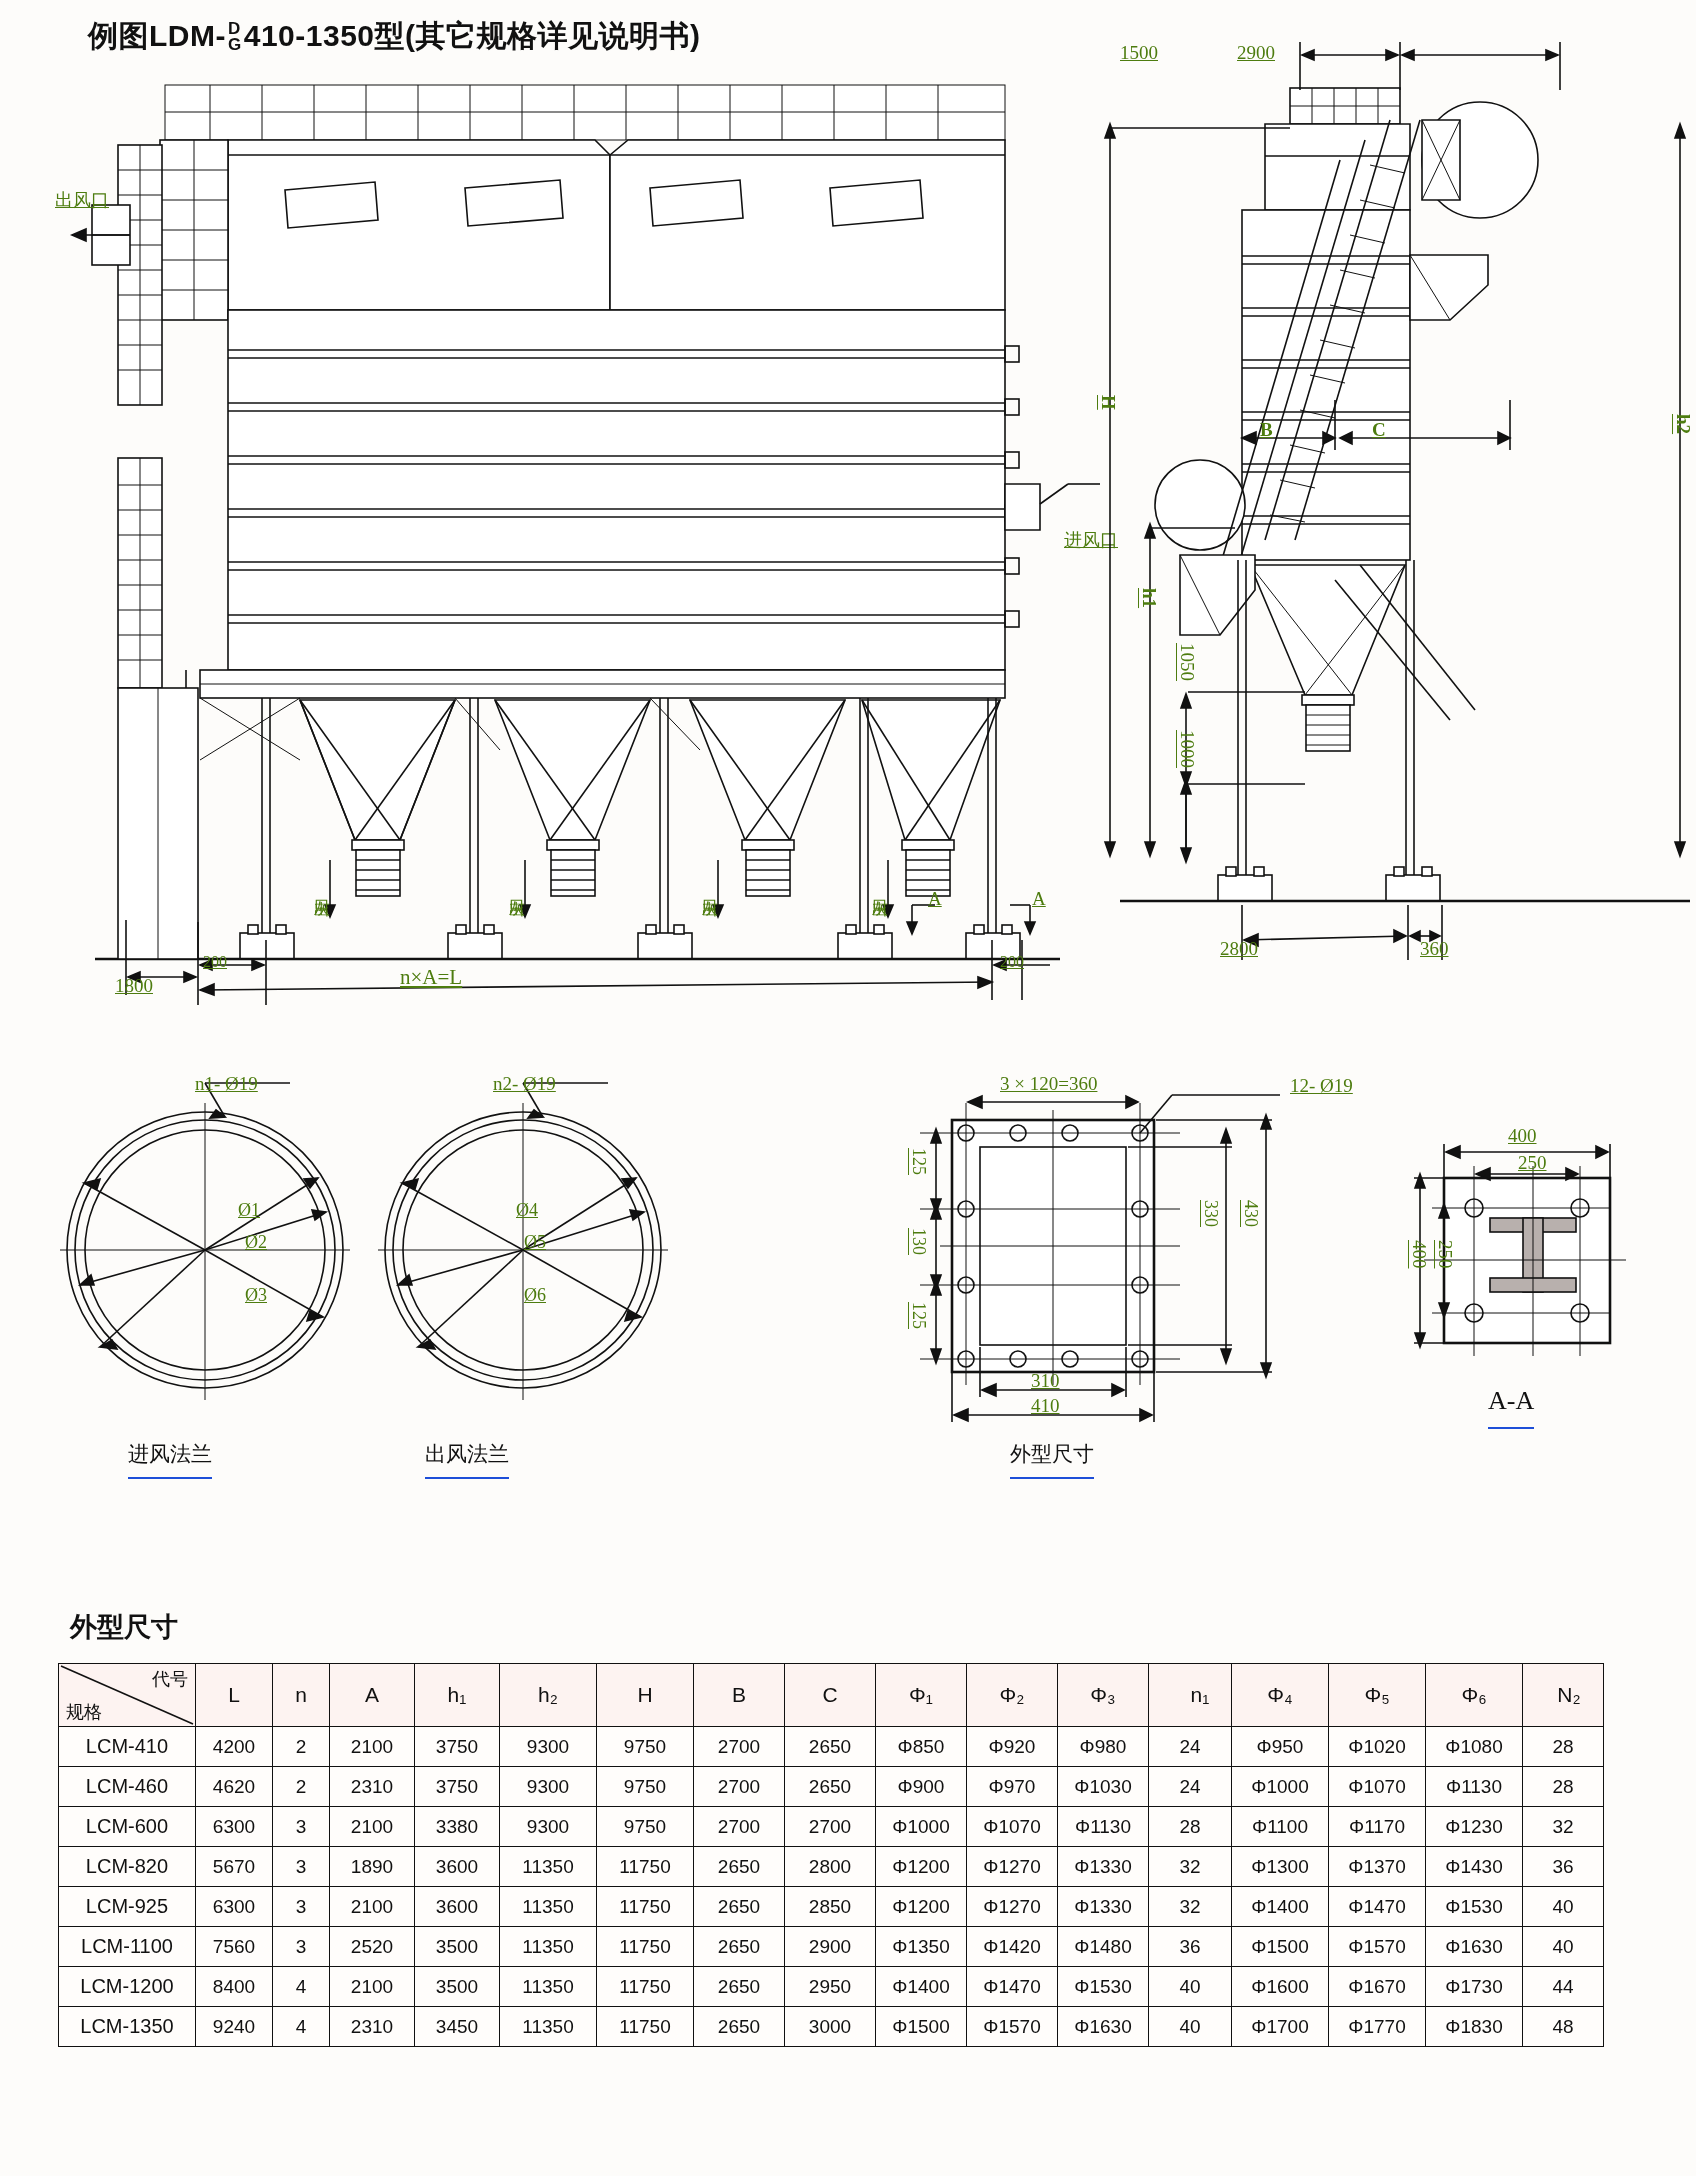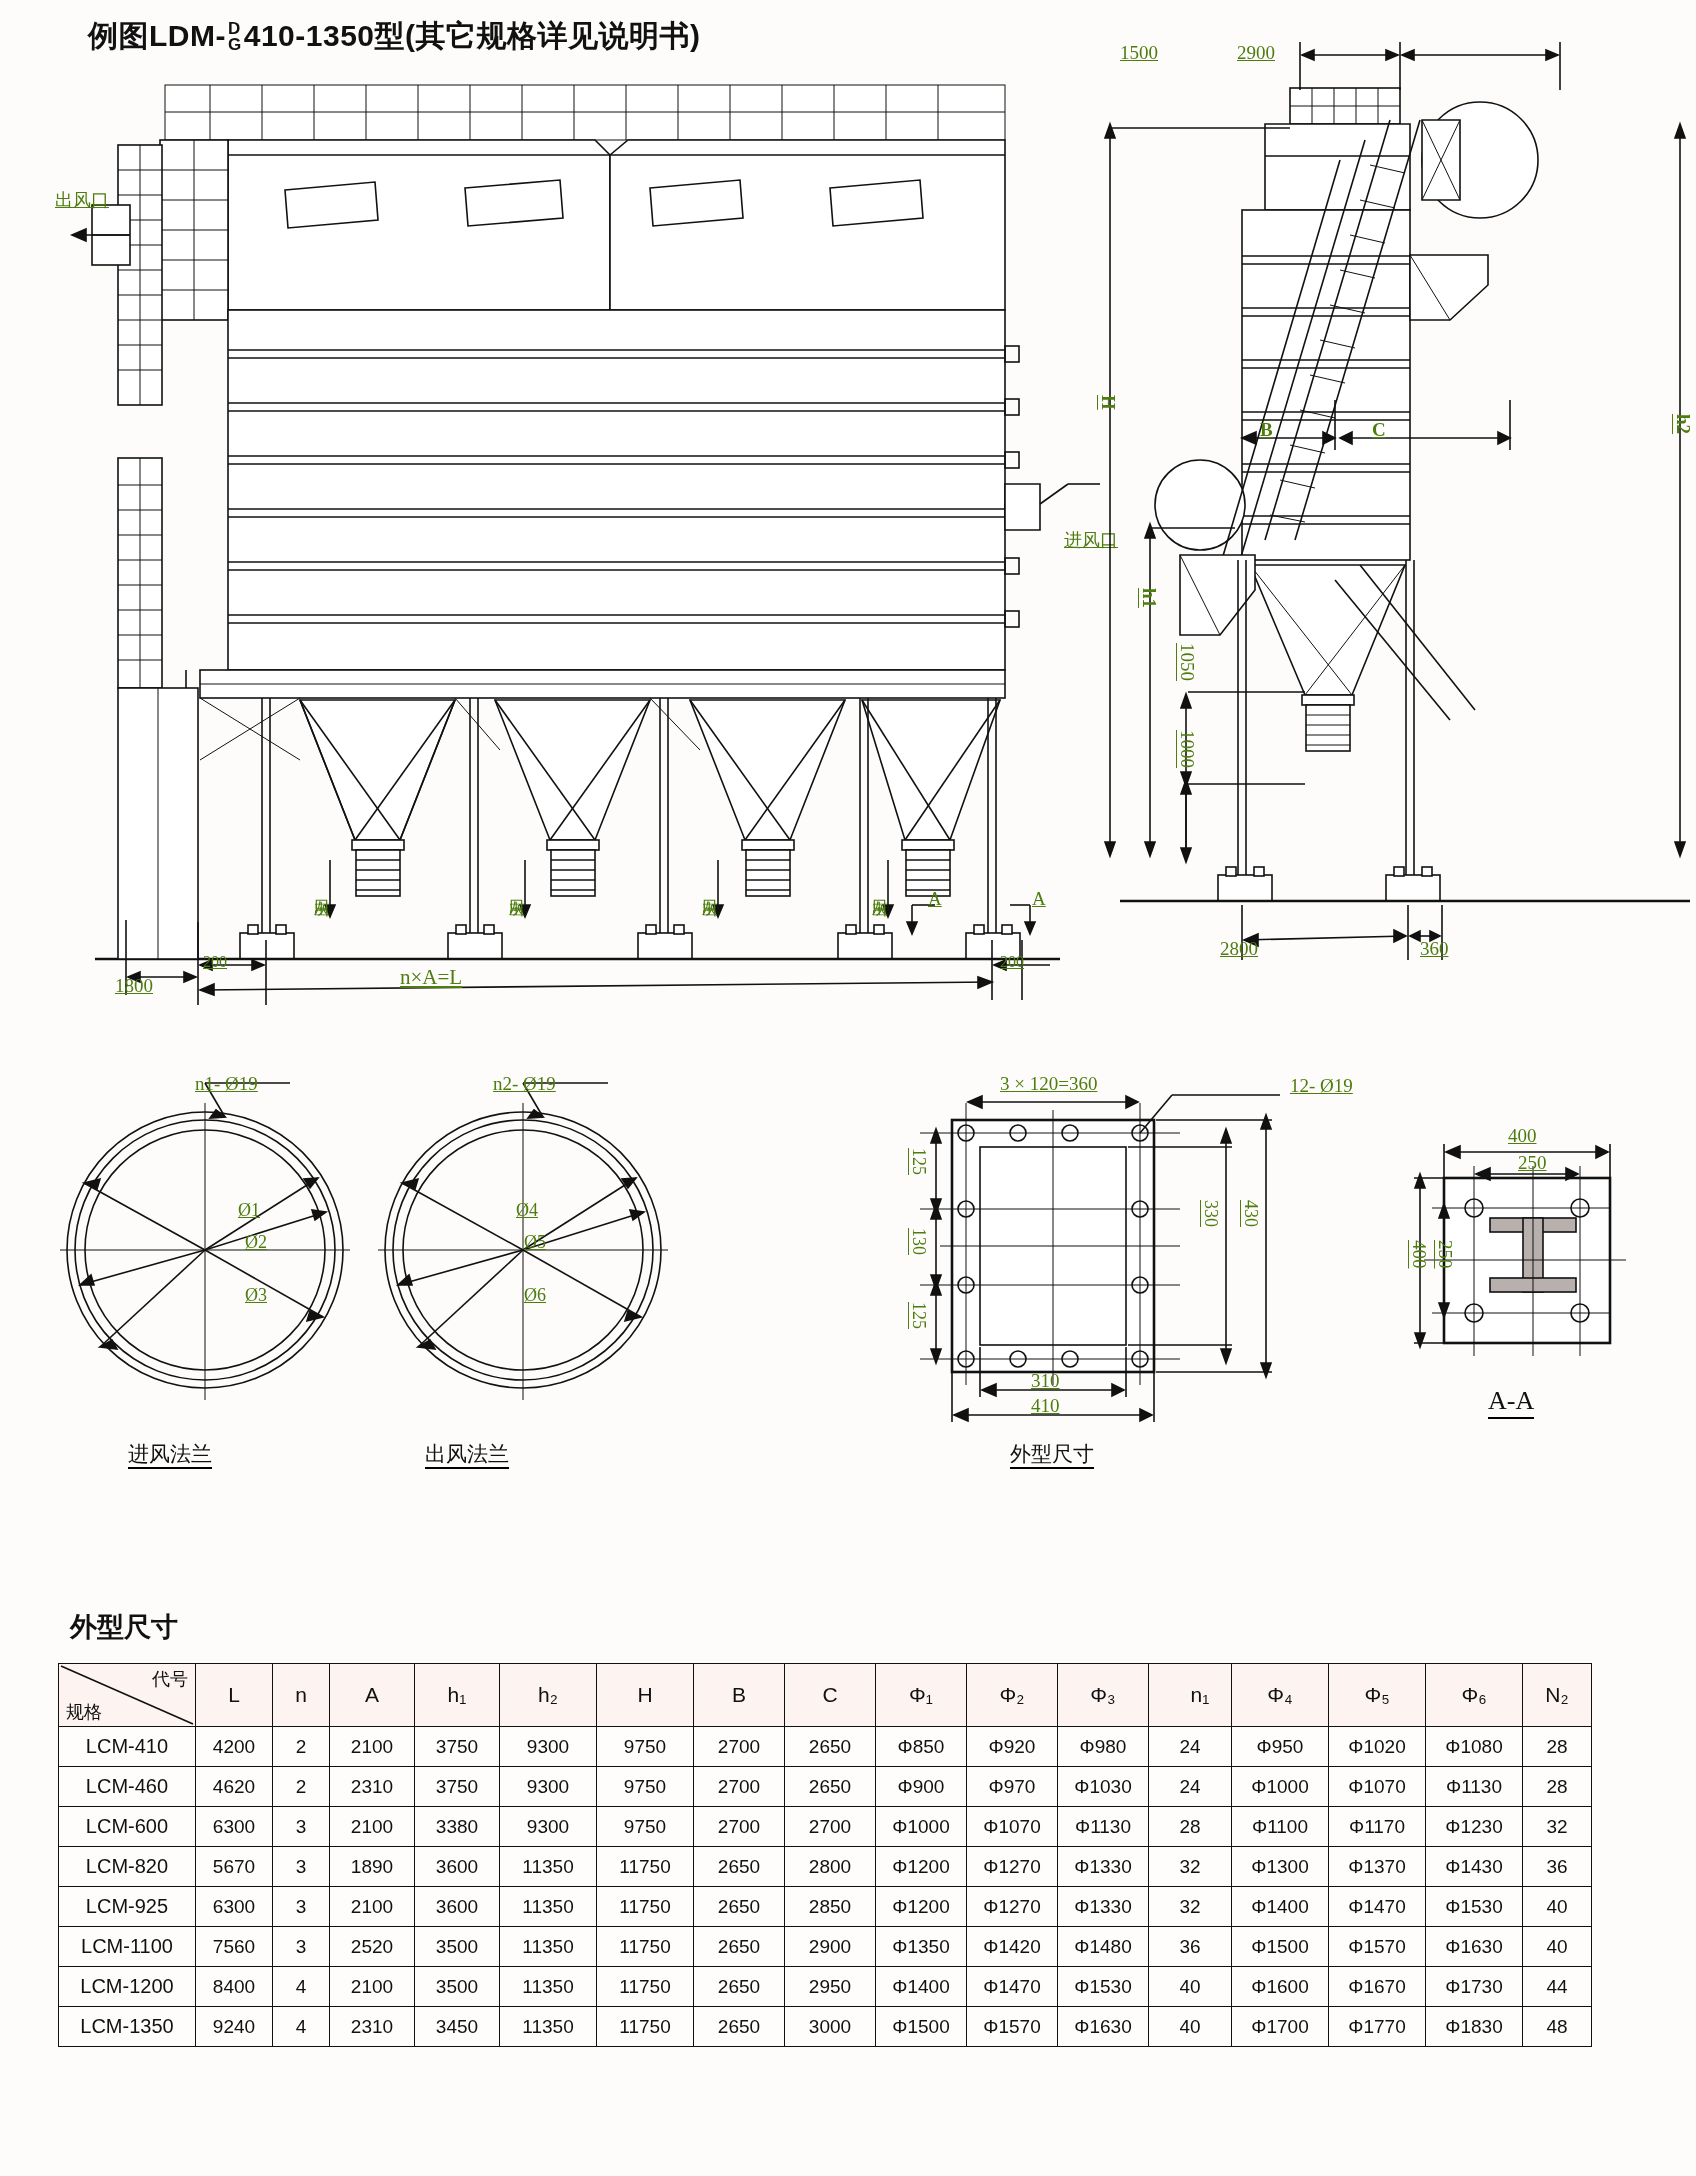--- a/index.html
+++ b/index.html
@@ -33,21 +33,21 @@
   table.dims th,table.dims td{border:1.4px solid #111;text-align:center;
     font-size:19px;padding:0;height:39px;color:#111;background:#fffdfb;}
   table.dims th{height:62px;font-weight:normal;font-size:21px;background:#fdf3f1;}
   table.dims td.spec{font-size:20px;width:136px;}
   table.dims th.corner{position:relative;width:136px;padding:0;}
   table.dims th.corner .cn1{position:absolute;right:7px;top:3px;font-size:18px;}
   table.dims th.corner .cn2{position:absolute;left:7px;bottom:2px;font-size:18px;}
   table.dims th.corner svg{position:absolute;left:0;top:0;}
 
   .cap{position:absolute;font-size:21px;white-space:nowrap;}
-  .cap u{text-decoration:none;border-bottom:2px solid #000000;padding-bottom:2px;}
+  .cap u{text-decoration:none;border-bottom:2px solid #1d4ed8;padding-bottom:12px;}
 </style>
 </head>
 <body>
 
 <div class="page">
 
   <div class="doc-title">
     <span>例图LDM-</span><span class="frac">
         <span>D</span>
         <span>G</span>
@@ -722,21 +722,21 @@
           <th style="width: 96px;">H</th>
           <th style="width: 90px;">B</th>
           <th style="width: 90px;">C</th>
           <th style="width: 90px;">Φ₁</th>
           <th style="width: 90px;">Φ₂</th>
           <th style="width: 90px;">Φ₃</th>
           <th style="width: 62px; padding-left: 20px;">n₁</th>
           <th style="width: 96px;">Φ₄</th>
           <th style="width: 96px;">Φ₅</th>
           <th style="width: 96px;">Φ₆</th>
-          <th style="width: 68px;">N₂</th>
+          <th style="width: 68px; padding-left: 12px;">N₂</th>
         </tr>
     </thead>
     <tbody id="tbody">
         <tr>
           <td class="spec">LCM-410</td>
           <td>4200</td>
           <td>2</td>
           <td>2100</td>
           <td>3750</td>
           <td>9300</td>

